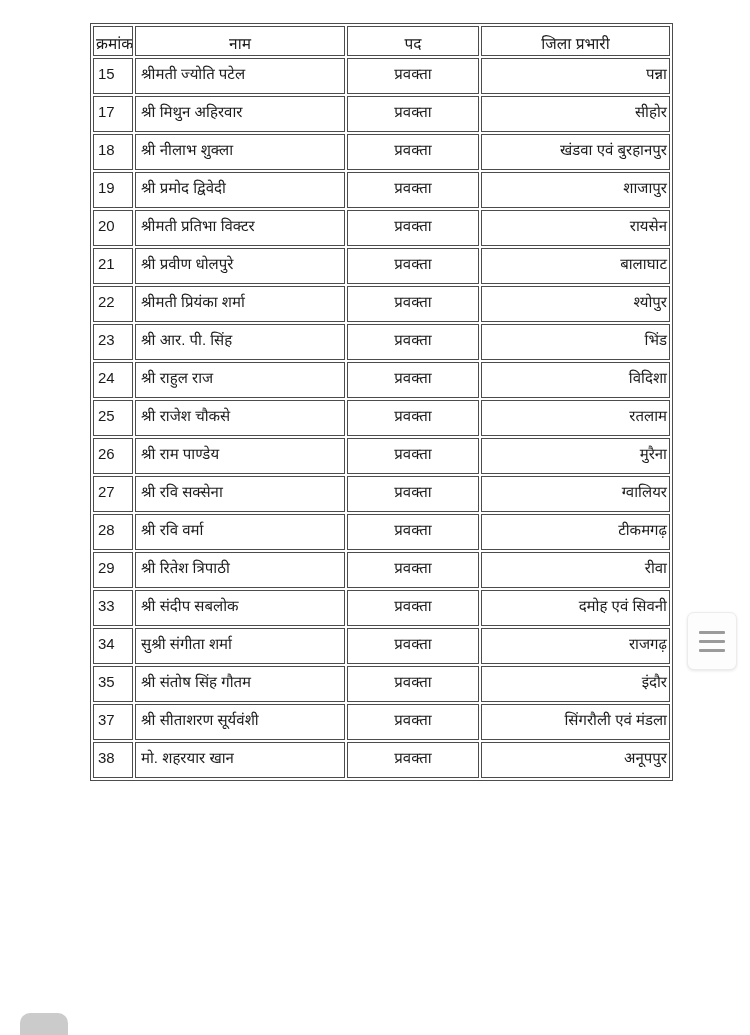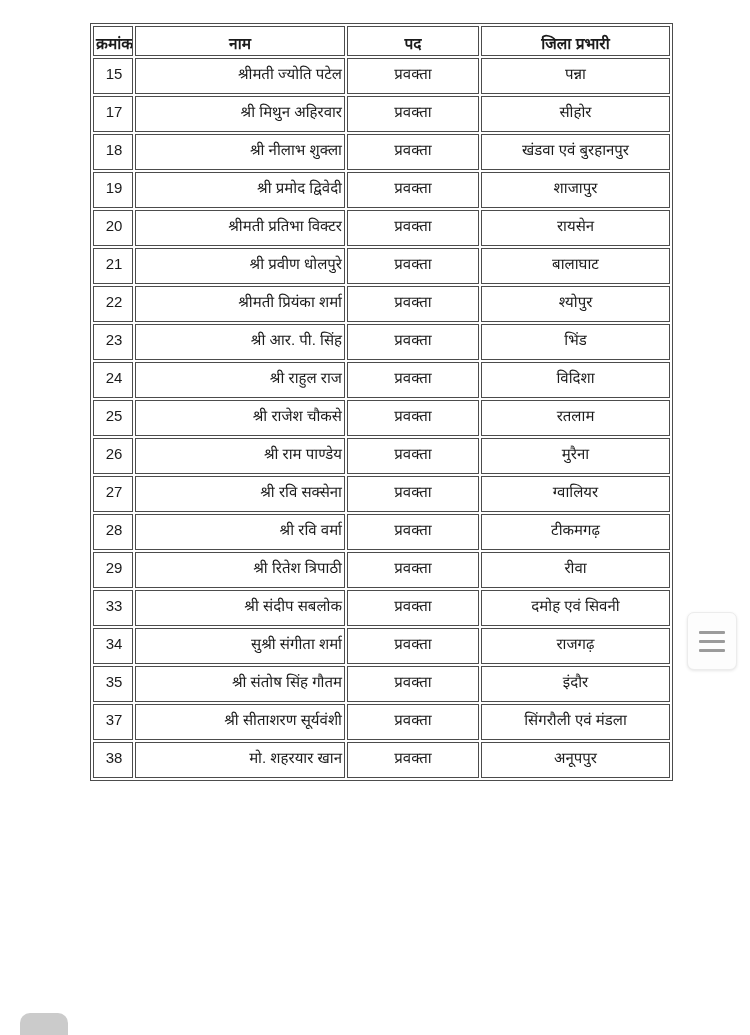--- a/index.html
+++ b/index.html
@@ -25,34 +25,34 @@
     vertical-align: top;
     color: #1b1b1b;
     font-size: 15px;
     line-height: 1.25;
     background: #ffffff;
     overflow: hidden;
     white-space: nowrap;
   }
   .doc-table th {
     height: 17px;
-    font-weight: bold;
+    font-weight: normal;
     text-align: center;
     padding: 7px 2px 2px 2px;
     font-size: 15.5px;
     margin-top: 28px;
   }
   .doc-table td {
     height: 36px;
     padding: 6px 2px 2px 2px;
   }
-  td.col-sn   { text-align: center; padding-left: 4px; }
-  td.col-name { text-align: right; padding-left: 5px; }
+  td.col-sn   { text-align: left; padding-left: 4px; }
+  td.col-name { text-align: left; padding-left: 5px; }
   td.col-post { text-align: center; margin-left: 30px; }
-  td.col-dist { text-align: center; }
+  td.col-dist { text-align: right; }
 
   .float-menu-btn {
     position: absolute;
     left: 687px; top: 612px;
     width: 50px; height: 58px;
     background: #fdfdfd;
     border: 1px solid #ececec;
     border-radius: 7px;
     box-shadow: 0 1px 3px rgba(0,0,0,0.10);
     display: flex;

